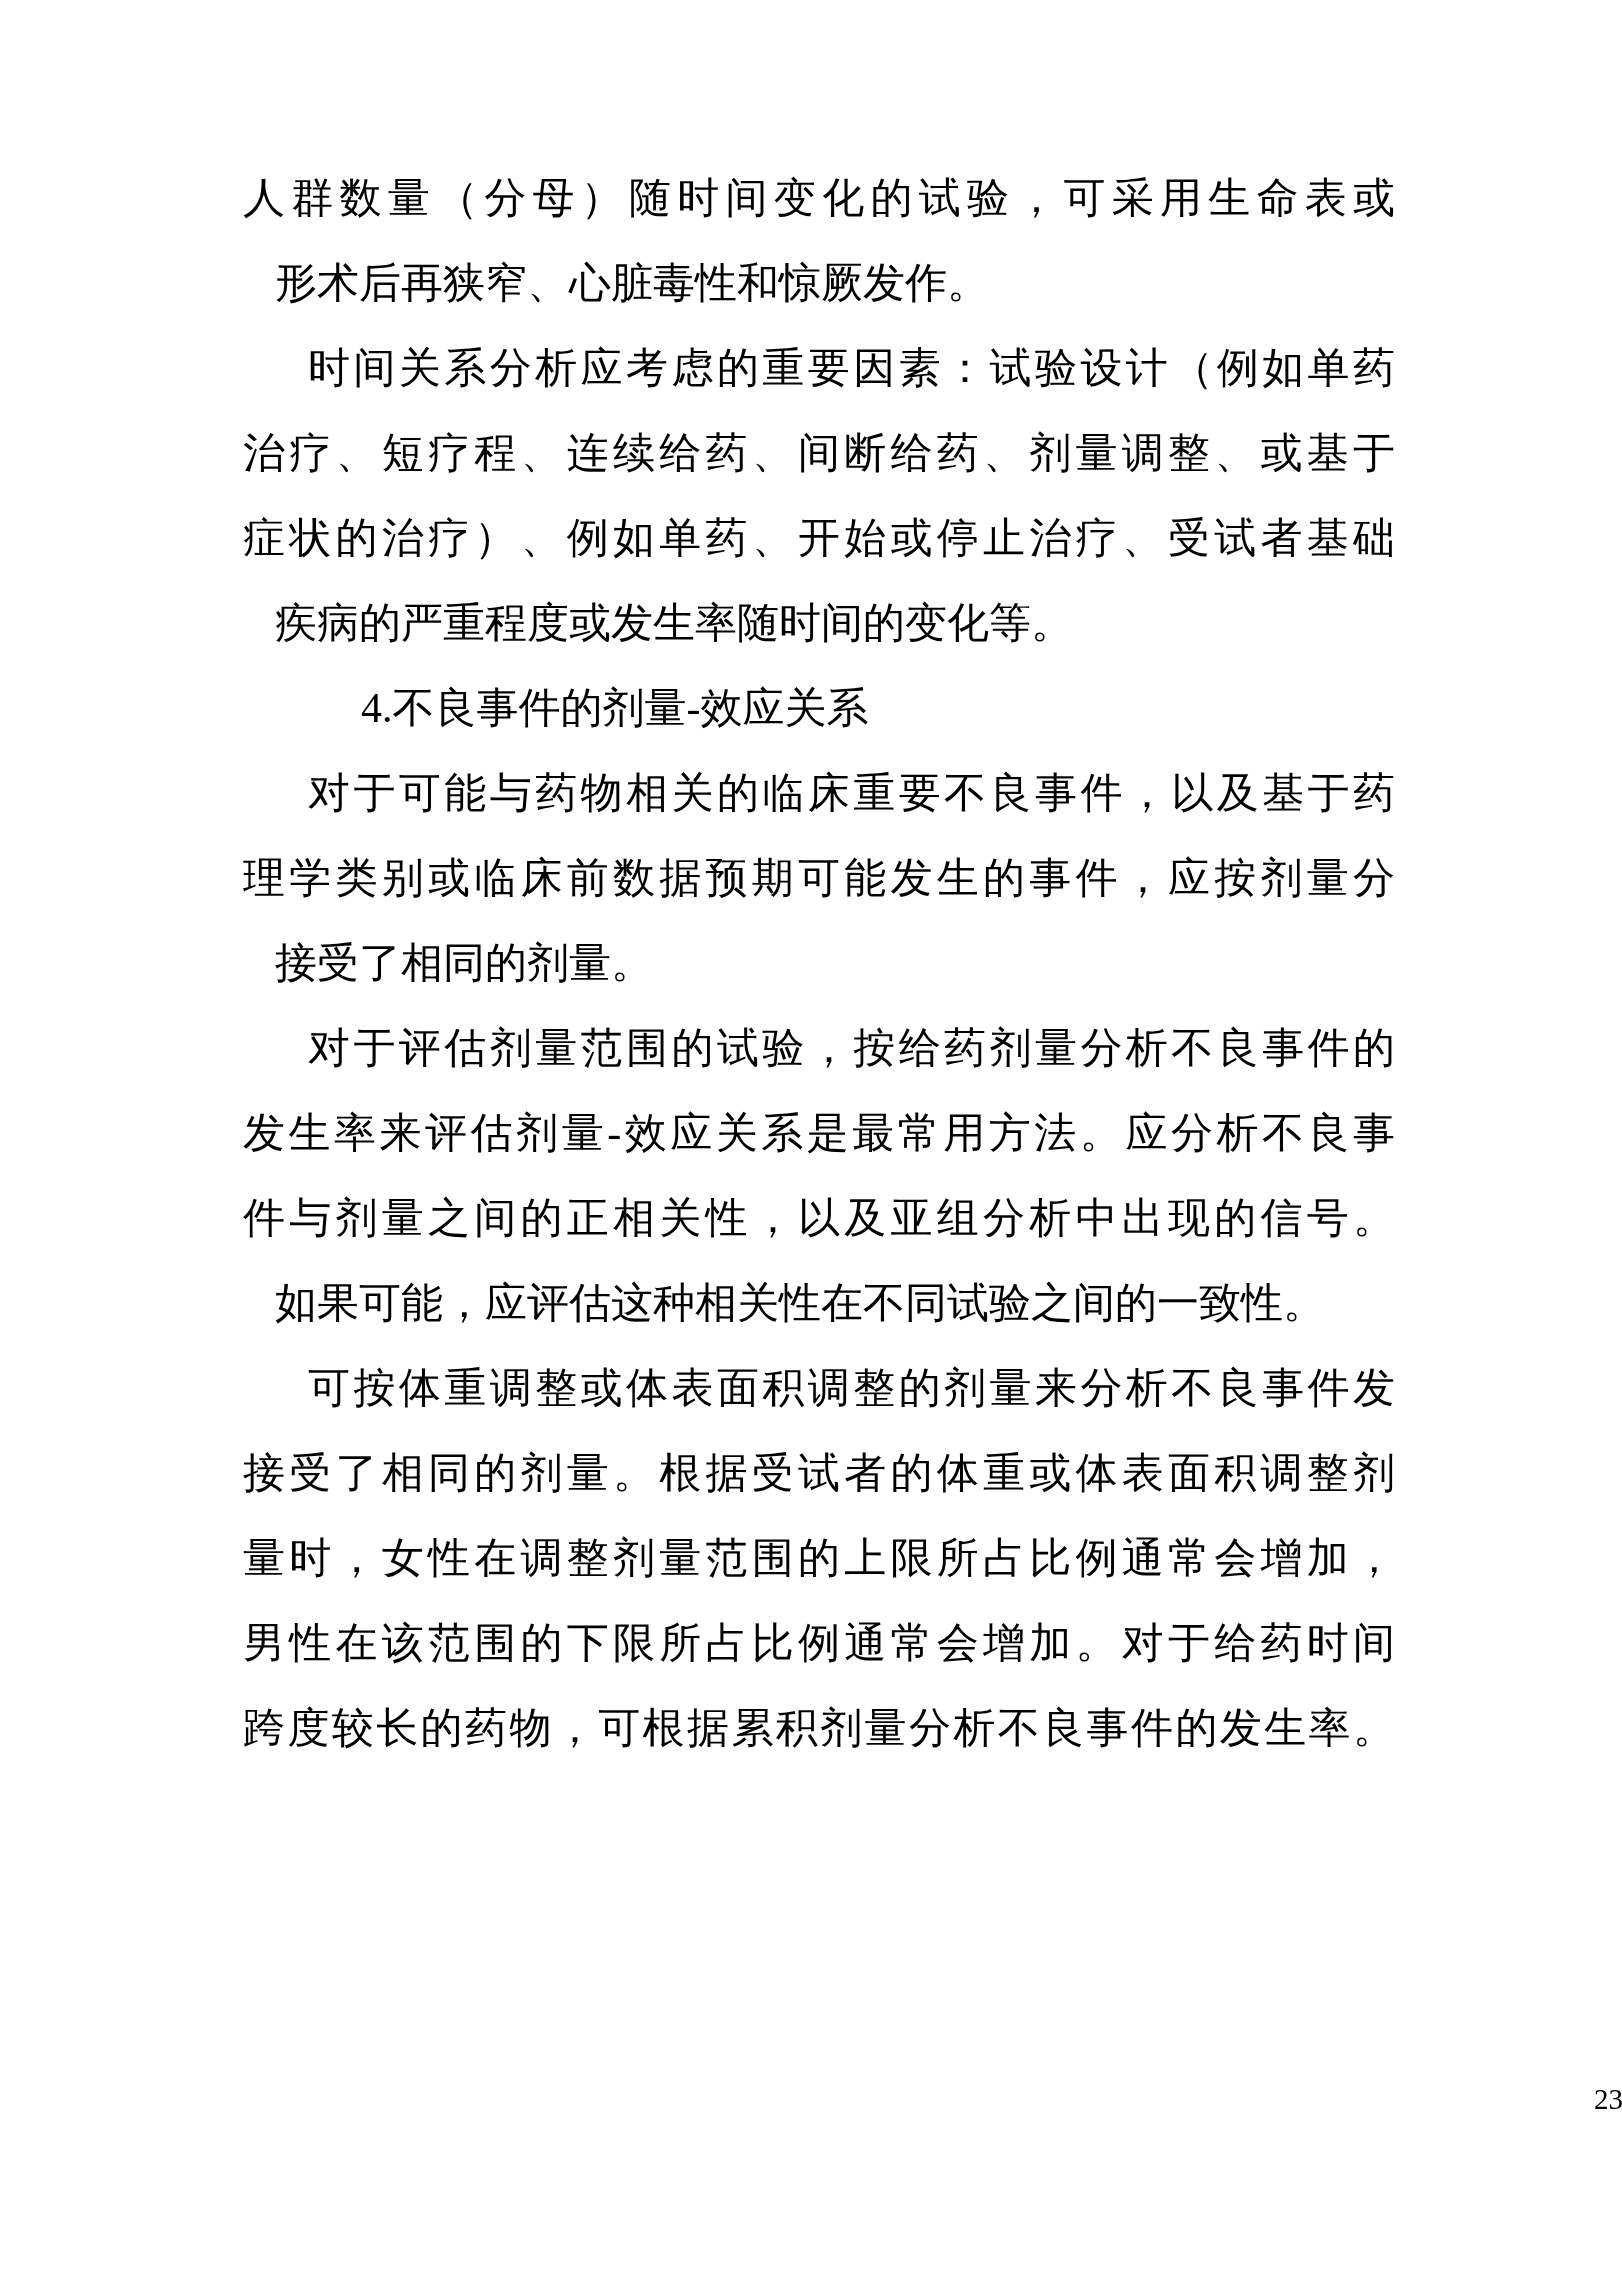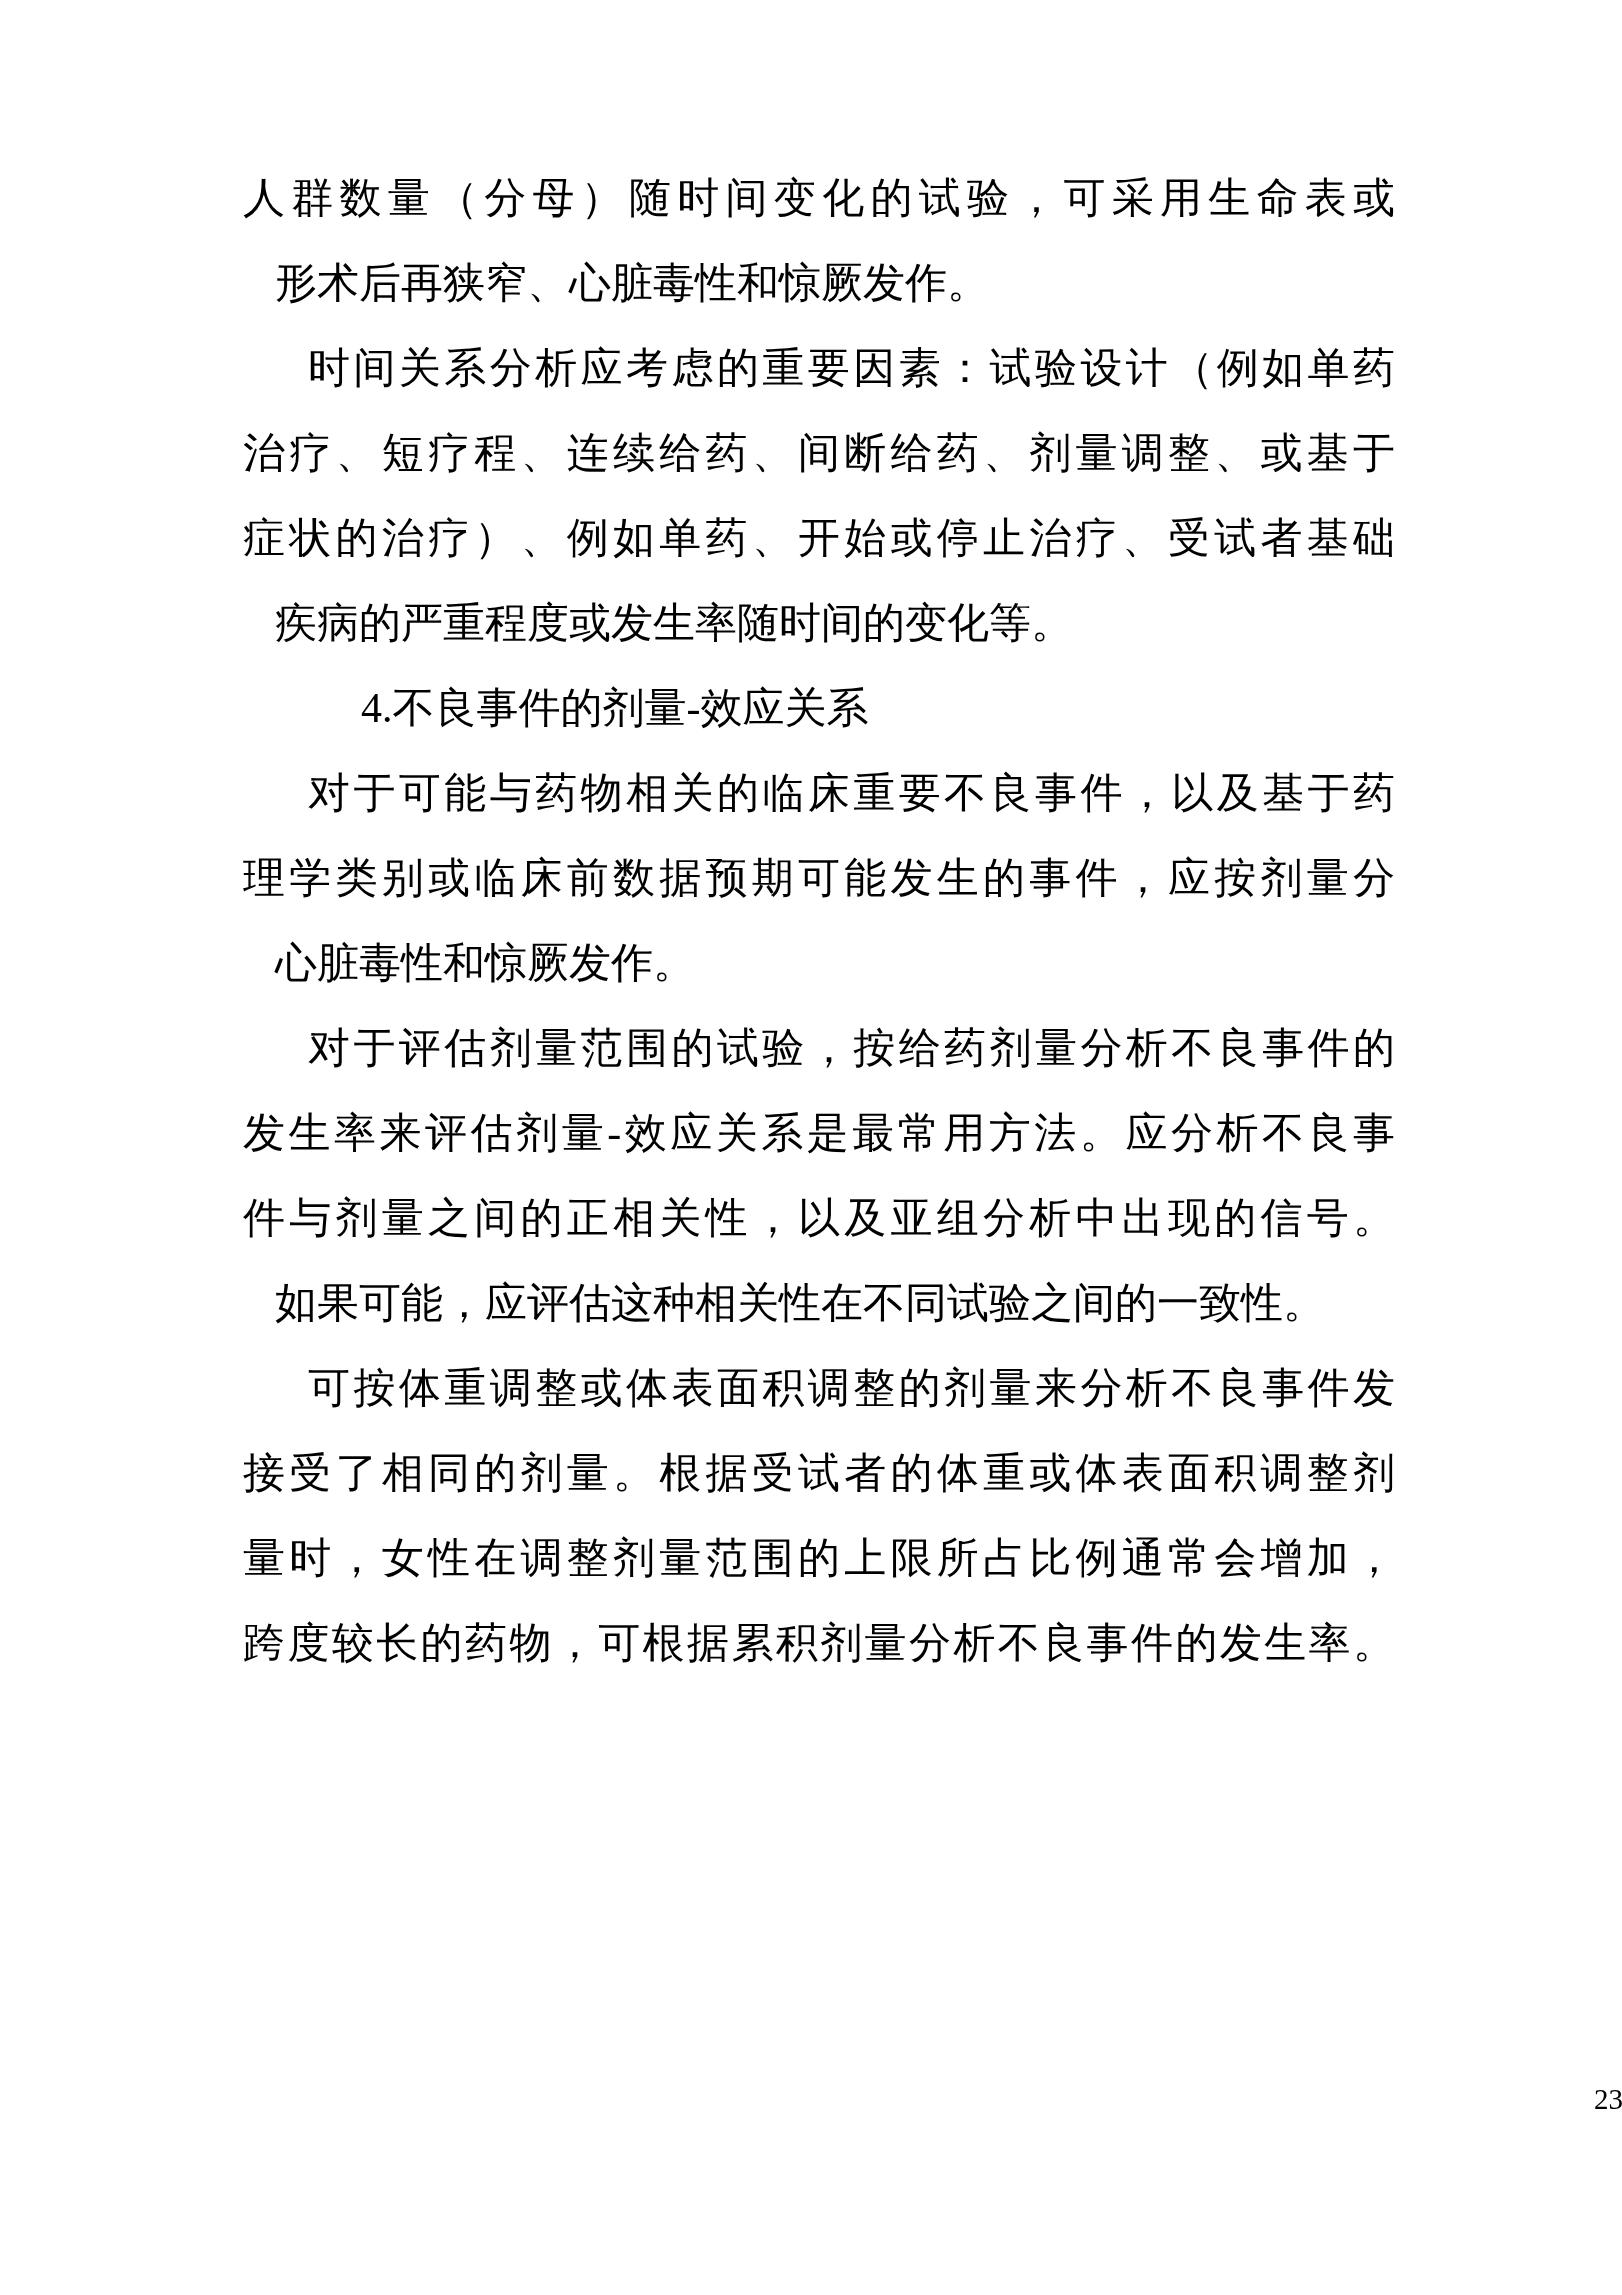--- a/index.html
+++ b/index.html
@@ -68,26 +68,27 @@
   <div class="text-block">
     <div class="line fill">人群数量（分母）随时间变化的试验，可采用生命表或</div>
     <div class="line last">形术后再狭窄、心脏毒性和惊厥发作。</div>
     <div class="line fill indent">时间关系分析应考虑的重要因素：试验设计（例如单药</div>
     <div class="line fill">治疗、短疗程、连续给药、间断给药、剂量调整、或基于</div>
     <div class="line fill">症状的治疗）、例如单药、开始或停止治疗、受试者基础</div>
     <div class="line last">疾病的严重程度或发生率随时间的变化等。</div>
     <div class="line last indent2">4.不良事件的剂量-效应关系</div>
     <div class="line fill indent">对于可能与药物相关的临床重要不良事件，以及基于药</div>
     <div class="line fill">理学类别或临床前数据预期可能发生的事件，应按剂量分</div>
-    <div class="line last">心脏毒性和惊厥发作。</div>
+    <div class="line last">接受了相同的剂量。</div>
     <div class="line fill indent">对于评估剂量范围的试验，按给药剂量分析不良事件的</div>
     <div class="line fill">发生率来评估剂量-效应关系是最常用方法。应分析不良事</div>
     <div class="line fill">件与剂量之间的正相关性，以及亚组分析中出现的信号。</div>
     <div class="line last">如果可能，应评估这种相关性在不同试验之间的一致性。</div>
     <div class="line fill indent">可按体重调整或体表面积调整的剂量来分析不良事件发</div>
     <div class="line fill">接受了相同的剂量。根据受试者的体重或体表面积调整剂</div>
     <div class="line fill">量时，女性在调整剂量范围的上限所占比例通常会增加，</div>
+    <div class="line fill">男性在该范围的下限所占比例通常会增加。对于给药时间</div>
     <div class="line fill">跨度较长的药物，可根据累积剂量分析不良事件的发生率。</div>
   </div>
 
   <div class="page-number">23</div>
 </div>
 
 
 </body></html>

